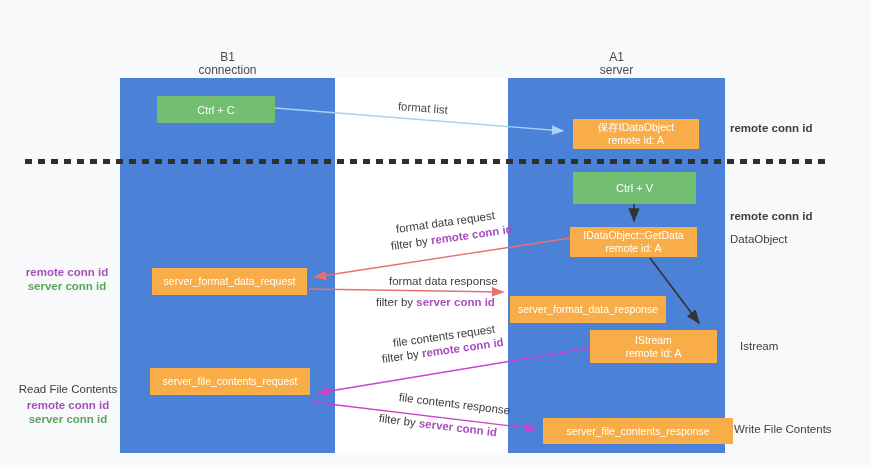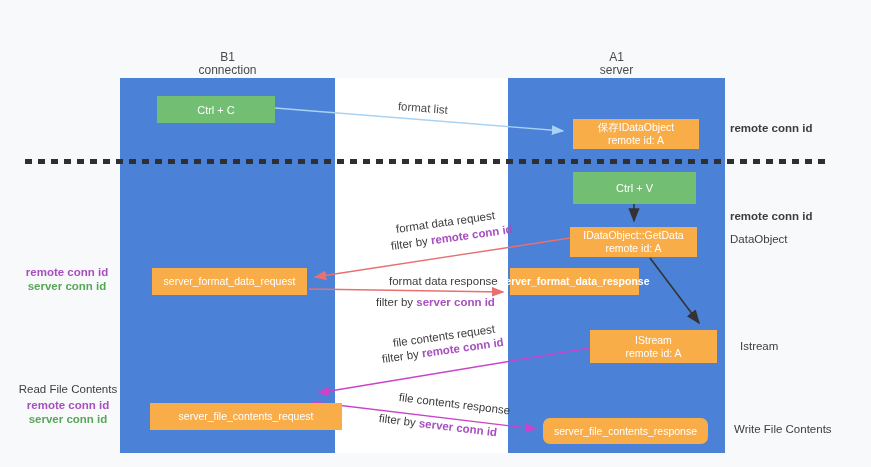--- a/index.html
+++ b/index.html
@@ -107,34 +107,34 @@
 
   <div class="node node-orange" style="left:570px;top:227px;width:127px;height:30px;">
     <div>IDataObject::GetData</div>
     <div>remote id: A</div>
   </div>
 
   <div class="node node-orange" style="left:152px;top:268px;width:155px;height:27px;">
     <div>server_format_data_request</div>
   </div>
 
-  <div class="node node-orange" style="left:510px;top:268px;width:129px;height:27px;font-weight:bold;">
+  <div class="node node-orange" style="left:510px;top:296px;width:156px;height:27px;">
     <div>server_format_data_response</div>
   </div>
 
   <div class="node node-orange" style="left:590px;top:330px;width:127px;height:33px;">
     <div>IStream</div>
     <div>remote id: A</div>
   </div>
 
-  <div class="node node-orange" style="left:150px;top:403px;width:192px;height:27px;">
+  <div class="node node-orange" style="left:150px;top:368px;width:160px;height:27px;">
     <div>server_file_contents_request</div>
   </div>
 
-  <div class="node node-orange" style="left:543px;top:418px;width:165px;height:26px;border-radius:7px;">
+  <div class="node node-orange" style="left:543px;top:418px;width:190px;height:26px;">
     <div>server_file_contents_response</div>
   </div>
 
   <div class="elabel r4" style="left:398px;top:100px;color:#4b4b4b;">format list</div>
 
   <div class="elabel r-8" style="left:396px;top:223px;">format data request</div>
   <div class="elabel r-8" style="left:391px;top:240px;">
     <span>filter by</span>
     <span class="purple">remote conn id</span>
   </div>

